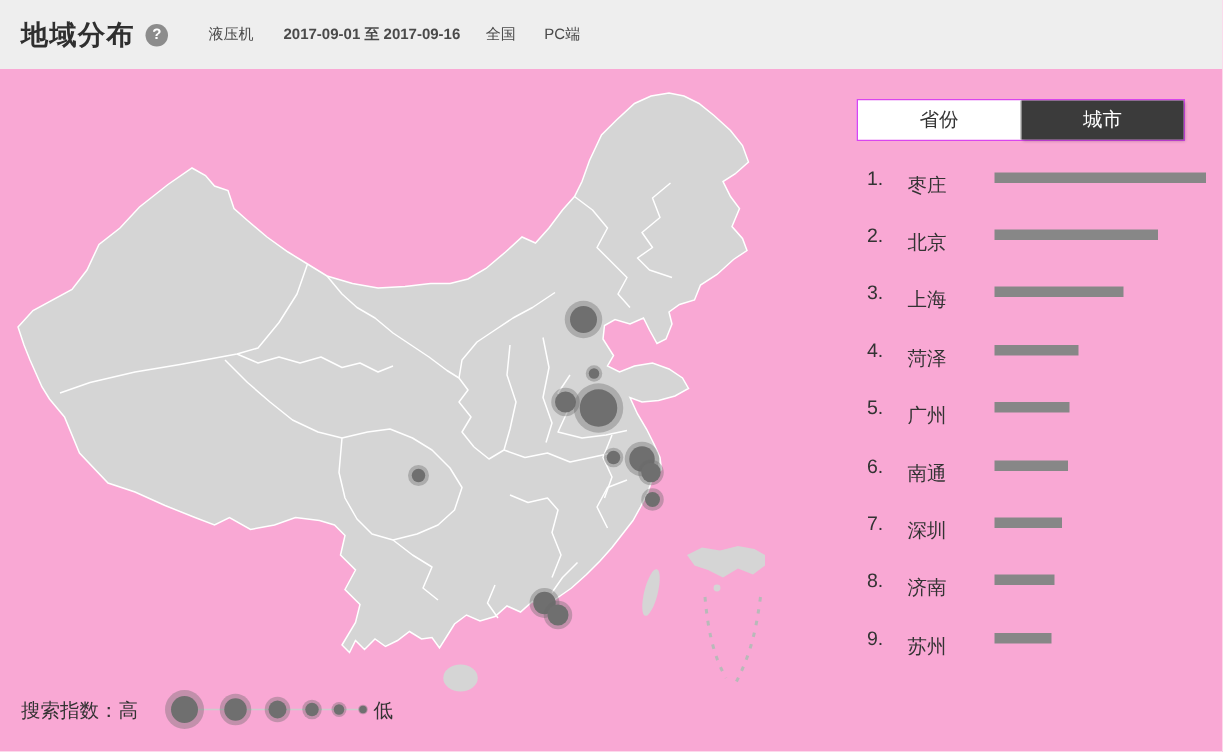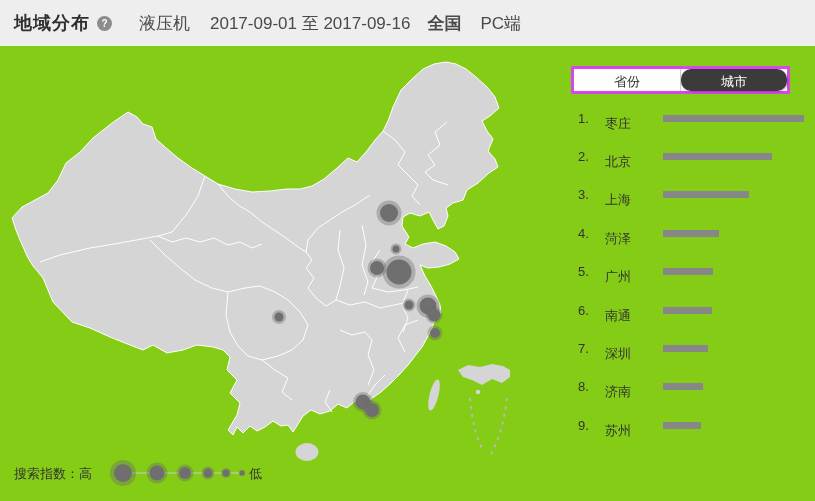--- a/index.html
+++ b/index.html
@@ -1,42 +1,42 @@
 <!DOCTYPE html>
 <html><head>
 <meta charset="utf-8">
 <style>
   html,body{margin:0;padding:0;background:#fff;}
   body{font-family:"Liberation Sans","DejaVu Sans",sans-serif;color:#333;}
-  #page{position:relative;width:815px;height:501px;background:#84cc16;overflow:hidden;}
+  #page{position:relative;width:815px;height:501px;background:#f9a8d4;overflow:hidden;}
 
   
   .hdr{position:absolute;left:0;top:0;width:815px;height:46px;background:#eeeeee;
        display:flex;align-items:center;}
   .hdr-title{font-size:18px;font-weight:bold;color:#2f2f2f;margin-left:14px;letter-spacing:1px;}
   .help{width:15px;height:15px;border-radius:50%;background:#8c8c8c;color:#fff;
         font-size:10px;font-weight:bold;line-height:15px;text-align:center;margin-left:7px;cursor:pointer;}
-  .meta{font-size:17px;color:#4a4a4a;}
-  .m-kw{margin-left:27px;} .m-date{margin-left:20px;} .m-scope{margin-left:17px;font-weight:bold;} .m-dev{margin-left:19px;}
+  .meta{font-size:10px;color:#4a4a4a;}
+  .m-kw{margin-left:27px;} .m-date{margin-left:20px;font-weight:bold;} .m-scope{margin-left:17px;} .m-dev{margin-left:19px;}
 
   
   #map-svg{position:absolute;left:0;top:46px;}
   .land{fill:#d5d5d5;stroke:#ffffff;stroke-width:1;}
   .border{fill:none;stroke:#ffffff;stroke-width:1;stroke-linejoin:round;}
   .isle{fill:#d5d5d5;}
   .dash9{fill:none;stroke:#b9b9b9;stroke-width:2;stroke-dasharray:3,5;}
   .lg-line{stroke:#cccccc;stroke-width:1;}
   .lg-text{font-size:13px;fill:#333;}
 
   
   .tabs{position:absolute;left:571px;top:66px;width:219px;height:28px;display:flex;
-        border:3px solid #d946ef;box-sizing:border-box;background:#fff;}
+        border:1px solid #d946ef;box-sizing:border-box;background:#fff;}
   .tab{flex:1;font-size:13px;color:#333;text-align:center;line-height:26px;cursor:pointer;
        border-right:1px solid #cccccc;box-sizing:border-box;background:#fff;}
-  .tab:last-child{border-right:none;border-radius:10px;}
+  .tab:last-child{border-right:none;}
   .tab.active{background:#3b3b3b;color:#ffffff;border-color:#3b3b3b;box-shadow:1px 1px 2px rgba(0,0,0,.25);}
 
   
   .rank-list{position:absolute;left:578px;top:99px;width:232px;}
   .rank-row{height:38.4px;display:flex;align-items:center;}
   .rk{width:27px;font-size:13px;color:#333;}
   .ct{width:58px;font-size:13px;color:#333;margin-top:11px;}
   .rank-bar{height:7px;background:#878787;}
 </style>
 </head>

